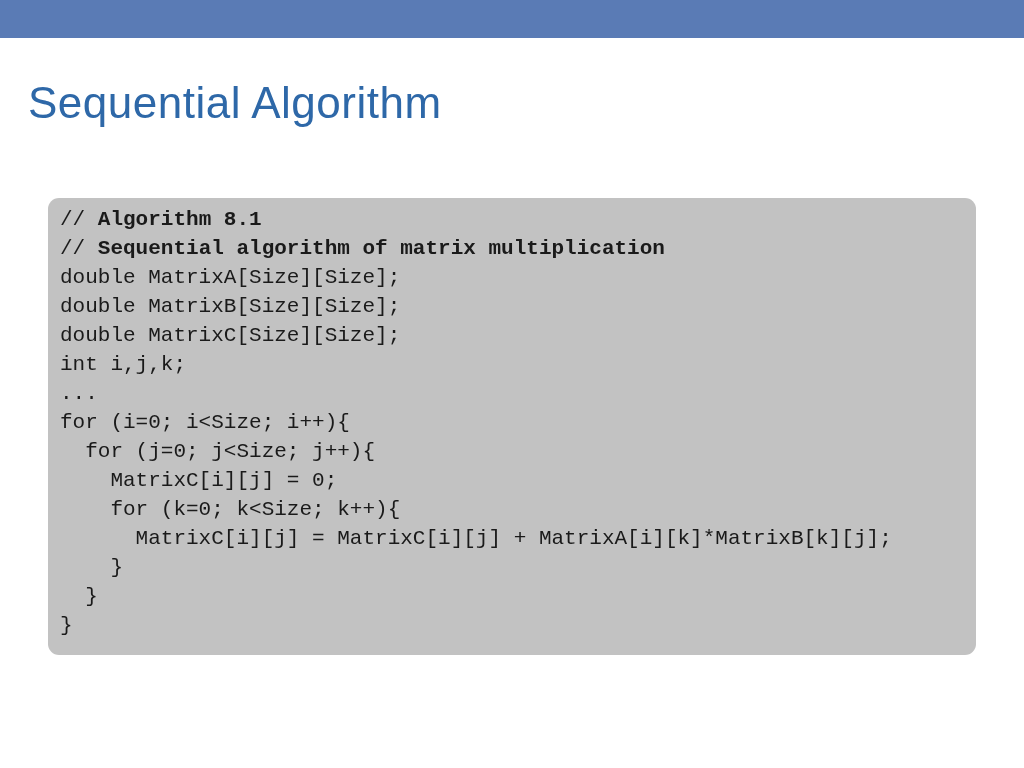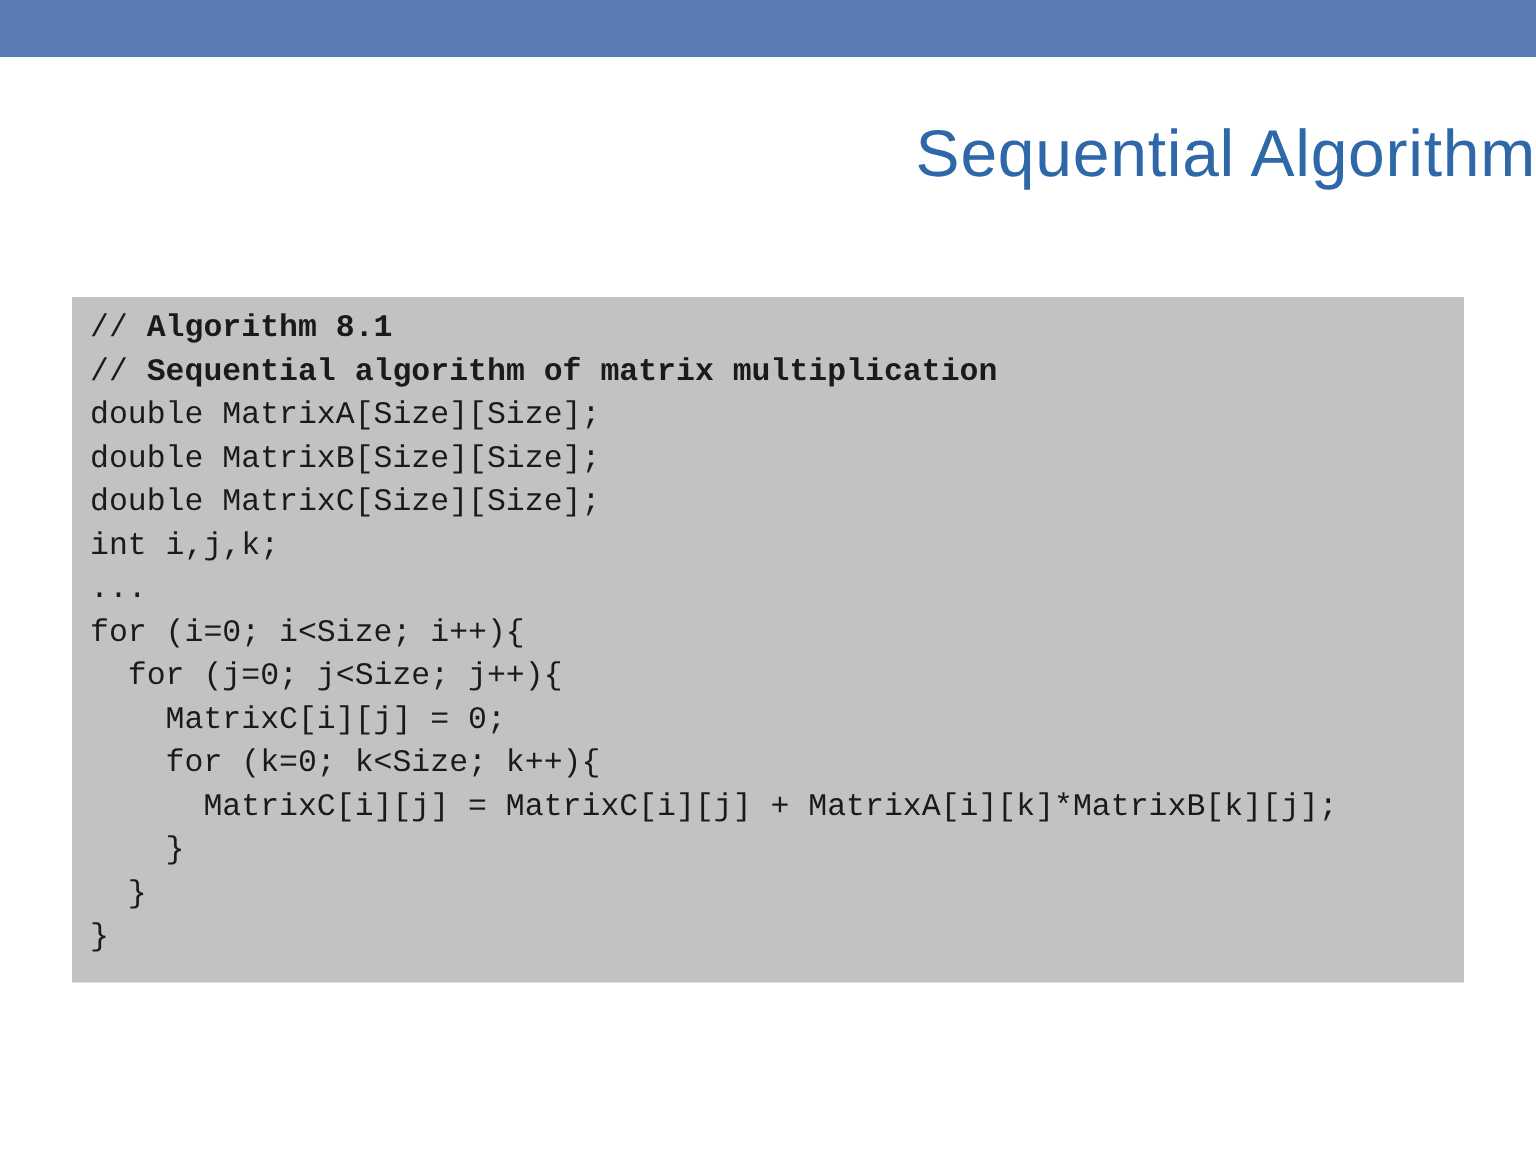--- a/index.html
+++ b/index.html
@@ -14,31 +14,31 @@
       width: 100%;
       height: 38px;
       background: #5a7bb5;
     }
     .title {
       color: #2e68a8;
       font-size: 44px;
       font-weight: 400;
       margin: 40px 0 0 28px;
       letter-spacing: 0.5px;
-      text-align: right;
     }
     .code-block {
       background: #c2c2c2;
       margin: 70px 48px 0 48px;
       padding: 8px 12px 14px 12px;
       font-family: "Courier New", monospace;
       font-size: 21px;
       line-height: 1.38;
       color: #1a1a1a;
       white-space: pre;
+      border-radius: 11px;
     }
     .bold { font-weight: bold; }
   </style>
 </head>
 <body>
 
 <div class="top-bar"></div>
 
 <h1 class="title">Sequential Algorithm</h1>
 

